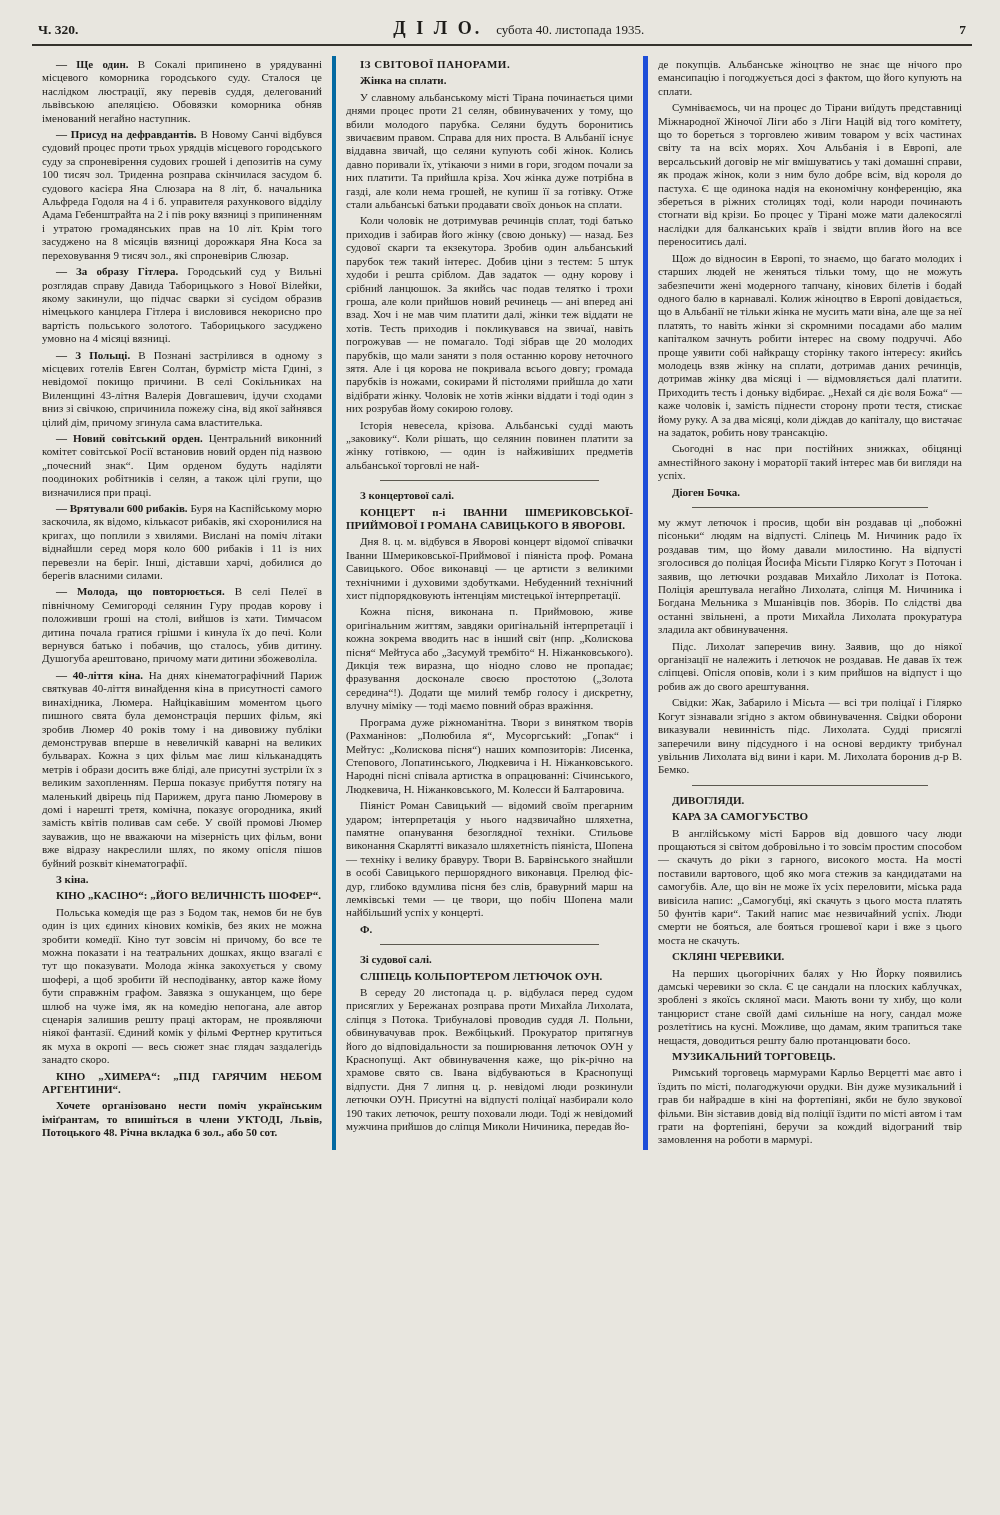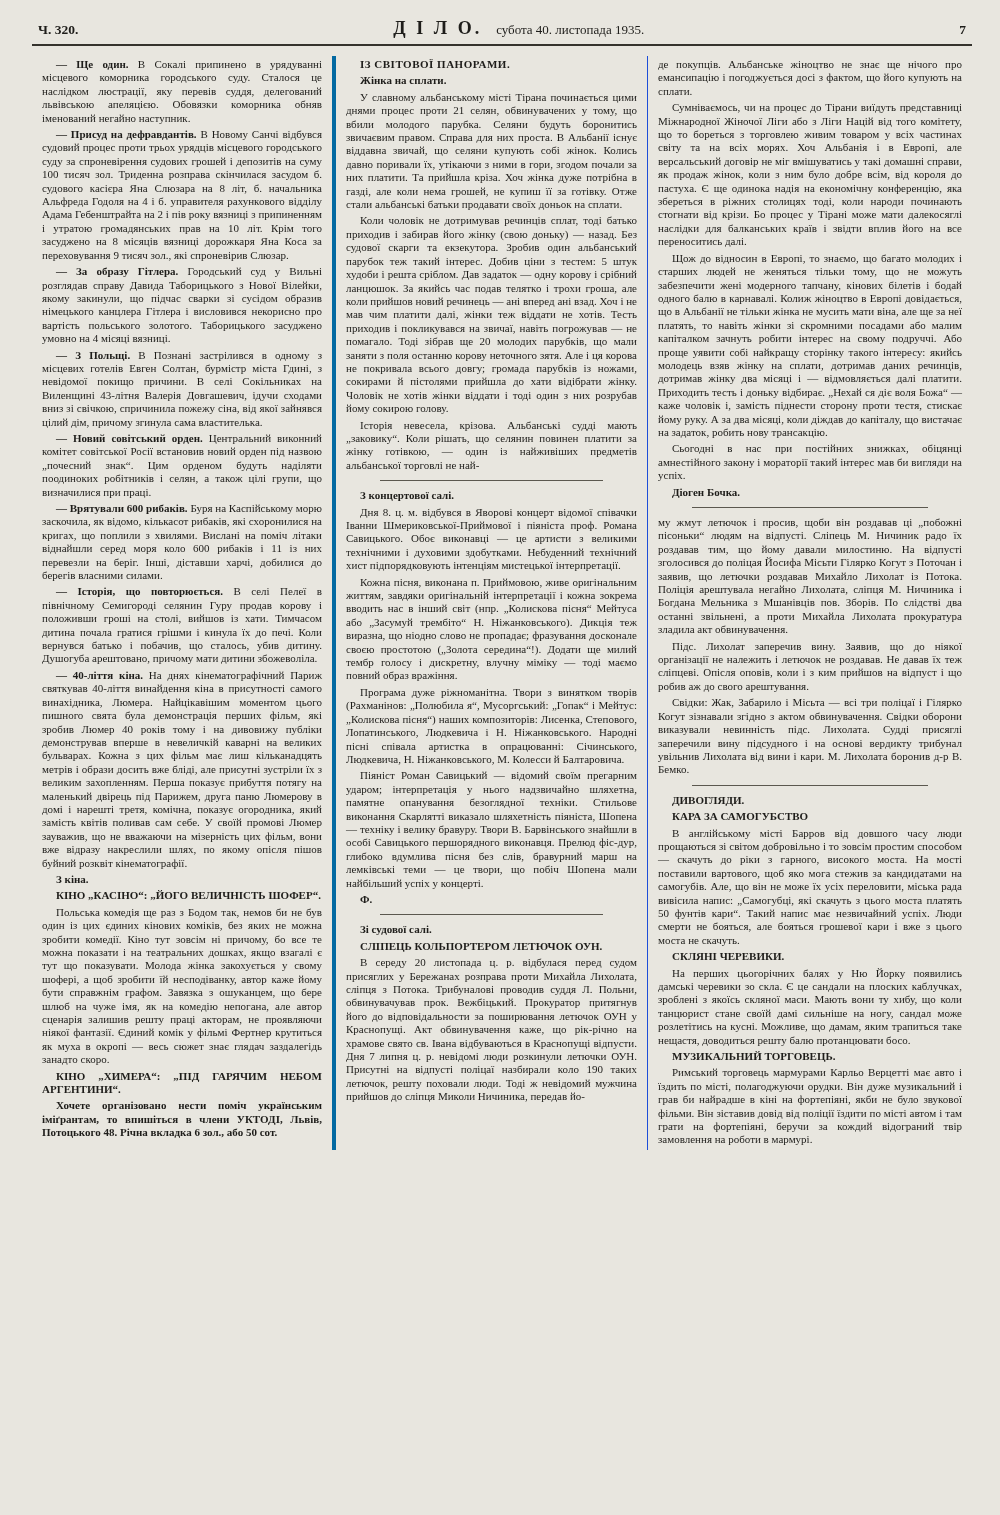--- a/index.html
+++ b/index.html
@@ -10,21 +10,21 @@
   }
   .page{box-sizing:border-box;width:1000px;height:1515px;padding:18px 28px 16px 32px;}
   .header{display:flex;justify-content:space-between;align-items:baseline;padding:0 6px 5px 6px;}
   .issue,.pageno{font-weight:bold;font-size:13.5px;}
   .masthead-title{font-weight:bold;font-size:18px;letter-spacing:3px;margin-right:10px;}
   .masthead-date{font-size:13px;}
   .header-rule{border:0;border-top:2px solid #35332d;margin:0 0 10px 0;}
   .columns{display:flex;align-items:stretch;}
   .col{box-sizing:border-box;padding:2px 10px 0 10px;}
   .col1{width:304px;border-right:4px solid #0369a1;}
-  .col2{width:312px;border-right:1px solid #1d4ed8;}
+  .col2{width:312px;border-right:5px solid #1d4ed8;}
   .col3{flex:1;}
   p.blk{margin:0 0 3px 0;font-size:11px;line-height:1.22;text-align:justify;text-indent:14px;}
   p.noindent{text-indent:0;}
   .brief b{font-weight:bold;}
   .kicker{text-align:center;font-weight:bold;font-size:13px;letter-spacing:.5px;text-indent:0;margin:0 0 7px 0;}
   .headline{text-align:center;font-weight:bold;font-size:22px;text-indent:0;margin:0 0 9px 0;line-height:1.1;}
   .section_heading{text-align:center;font-weight:bold;font-size:19px;text-indent:0;margin:9px 0 7px 0;line-height:1.1;}
   .subheading{text-align:center;font-weight:bold;font-size:11.5px;text-indent:0;margin:4px 6px 6px 6px;line-height:1.25;}
   .signature{text-align:right;font-weight:bold;text-indent:0;margin:2px 8px 5px 0;}
   .notice{font-weight:bold;font-size:11.5px;margin-top:8px;}
@@ -46,36 +46,37 @@
   <hr class="header-rule">
 
   <div class="columns">
     <div class="col col1">
         <p class="blk brief"><b>— Ще один. </b>В Сокалі припинено в урядуванні місцевого коморника городського суду. Сталося це наслідком люстрації, яку перевів суддя, делегований львівською апеляцією. Обовязки коморника обняв іменований негайно наступник.</p>
         <p class="blk brief"><b>— Присуд на дефравдантів. </b>В Новому Санчі відбувся судовий процес проти трьох урядців місцевого городського суду за спроневірення судових грошей і депозитів на суму 100 тисяч зол. Триденна розправа скінчилася засудом б. судового касієра Яна Слюзара на 8 літ, б. начальника Альфреда Годоля на 4 і б. управителя рахункового відділу Адама Гебенштрайта на 2 і пів року вязниці з припиненням і утратою громадянських прав на 10 літ. Крім того засуджено на 8 місяців вязниці дорожкаря Яна Коса за переховування 9 тисяч зол., які спроневірив Слюзар.</p>
         <p class="blk brief"><b>— За образу Гітлера. </b>Городський суд у Вильні розглядав справу Давида Таборицького з Нової Вілейки, якому закинули, що підчас сварки зі сусідом образив німецького канцлера Гітлера і висловився некорисно про вартість польського золотого. Таборицького засуджено умовно на 4 місяці вязниці.</p>
         <p class="blk brief"><b>— З Польщі. </b>В Познані застрілився в одному з місцевих готелів Евген Солтан, бурмістр міста Гдині, з невідомої покищо причини. В селі Сокільниках на Виленщині 43-літня Валерія Довгашевич, ідучи сходами вниз зі свічкою, спричинила пожежу сіна, від якої зайнявся цілий дім, причому згинула сама властителька.</p>
         <p class="blk brief"><b>— Новий совітський орден. </b>Центральний виконний комітет совітської Росії встановив новий орден під назвою „почесний знак“. Цим орденом будуть наділяти поодиноких робітників і селян, а також цілі групи, що визначилися при праці.</p>
         <p class="blk brief"><b>— Врятували 600 рибаків. </b>Буря на Каспійському морю заскочила, як відомо, кількасот рибаків, які схоронилися на кригах, що поплили з хвилями. Вислані на поміч літаки віднайшли серед моря коло 600 рибаків і 11 із них перевезли на беріг. Інші, діставши харчі, добилися до берегів власними силами.</p>
-        <p class="blk brief"><b>— Історія, що повторюється. </b>В селі Пелеї в північному Семигороді селянин Гуру продав корову і положивши гроші на столі, вийшов із хати. Тимчасом дитина почала гратися грішми і кинула їх до печі. Коли вернувся батько і побачив, що сталось, убив дитину. Душогуба арештовано, причому мати дитини збожеволіла.</p>
+        <p class="blk brief"><b>— Молода, що повторюється. </b>В селі Пелеї в північному Семигороді селянин Гуру продав корову і положивши гроші на столі, вийшов із хати. Тимчасом дитина почала гратися грішми і кинула їх до печі. Коли вернувся батько і побачив, що сталось, убив дитину. Душогуба арештовано, причому мати дитини збожеволіла.</p>
         <p class="blk brief"><b>— 40-ліття кіна. </b>На днях кінематографічний Париж святкував 40-ліття винайдення кіна в присутності самого винахідника, Люмера. Найцікавішим моментом цього пишного свята була демонстрація перших фільм, які зробив Люмер 40 років тому і на дивовижу публіки демонстрував вперше в невеличкій каварні на великих бульварах. Кожна з цих фільм має лиш кільканадцять метрів і образи досить вже бліді, але присутні зустріли їх з великим захопленням. Перша показує прибуття потягу на маленький двірець під Парижем, друга паню Люмерову в домі і нарешті третя, комічна, показує огородника, який замість квітів поливав сам себе. У своїй промові Люмер зауважив, що не вважаючи на мізерність цих фільм, вони вже відразу накреслили шлях, по якому опісля пішов буйний розквіт кінематографії.</p>
         <p class="blk section_heading">З кіна.</p>
         <p class="blk subheading">КІНО „КАСІНО“: „ЙОГО ВЕЛИЧНІСТЬ ШОФЕР“.</p>
         <p class="blk paragraph">Польська комедія ще раз з Бодом так, немов би не був один із цих єдиних кінових коміків, без яких не можна зробити комедії. Кіно тут зовсім ні причому, бо все те можна показати і на театральних дошках, якщо взагалі є тут що показувати. Молода жінка закохується у свому шофері, а щоб зробити їй несподіванку, автор каже йому бути справжнім графом. Завязка з ошуканцем, що бере шлюб на чуже імя, як на комедію непогана, але автор сценарія залишив решту праці акторам, не проявляючи ніякої фантазії. Єдиний комік у фільмі Фертнер крутиться як муха в окропі — весь сюжет знає глядач заздалегідь занадто скоро.</p>
         <p class="blk subheading">КІНО „ХИМЕРА“: „ПІД ГАРЯЧИМ НЕБОМ АРГЕНТИНИ“.</p>
         <p class="blk notice">Хочете організовано нести поміч українським іміґрантам, то впишіться в члени УКТОДІ, Львів, Потоцького 48. Річна вкладка 6 зол., або 50 сот.</p>
       </div>
     <div class="col col2">
         <p class="blk kicker">ІЗ СВІТОВОЇ ПАНОРАМИ.</p>
         <p class="blk headline">Жінка на сплати.</p>
         <p class="blk paragraph">У славному альбанському місті Тірана починається цими днями процес проти 21 селян, обвинувачених у тому, що вбили молодого парубка. Селяни будуть боронитись звичаєвим правом. Справа для них проста. В Альбанії існує віддавна звичай, що селяни купують собі жінок. Колись давно поривали їх, утікаючи з ними в гори, згодом почали за них платити. Та прийшла кріза. Хоч жінка дуже потрібна в газді, але коли нема грошей, не купиш її за готівку. Отже стали альбанські батьки продавати своїх доньок на сплати.</p>
         <p class="blk paragraph">Коли чоловік не дотримував речинців сплат, тоді батько приходив і забирав його жінку (свою доньку) — назад. Без судової скарги та екзекутора. Зробив один альбанський парубок теж такий інтерес. Добив ціни з тестем: 5 штук худоби і решта сріблом. Дав задаток — одну корову і срібний ланцюшок. За якийсь час подав телятко і трохи гроша, але коли прийшов новий речинець — ані вперед ані взад. Хоч і не мав чим платити далі, жінки теж віддати не хотів. Тесть приходив і покликувався на звичаї, навіть погрожував — не помагало. Тоді зібрав ще 20 молодих парубків, що мали заняти з поля останню корову неточного зятя. Але і ця корова не покривала всього довгу; громада парубків із ножами, сокирами й пістолями прийшла до хати відібрати жінку. Чоловік не хотів жінки віддати і тоді один з них розрубав йому сокирою голову.</p>
         <p class="blk paragraph">Історія невесела, крізова. Альбанські судді мають „заковику“. Коли рішать, що селянин повинен платити за жінку готівкою, — один із найживіших предметів альбанської торговлі не най-</p>
         <div class="rule"></div>
         <p class="blk section_heading">З концертової салі.</p>
+        <p class="blk subheading">КОНЦЕРТ п-і ІВАННИ ШМЕРИКОВСЬКОЇ-ПРИЙМОВОЇ І РОМАНА САВИЦЬКОГО В ЯВОРОВІ.</p>
         <p class="blk paragraph">Дня 8. ц. м. відбувся в Яворові концерт відомої співачки Іванни Шмериковської-Приймової і піяніста проф. Романа Савицького. Обоє виконавці — це артисти з великими технічними і духовими здобутками. Небуденний технічний хист підпорядковують інтенціям мистецької інтерпретації.</p>
         <p class="blk paragraph">Кожна пісня, виконана п. Приймовою, живе оригінальним життям, завдяки оригінальній інтерпретації і кожна зокрема вводить нас в інший світ (нпр. „Колискова пісня“ Мейтуса або „Засумуй трембіто“ Н. Ніжанковського). Дикція теж виразна, що ніодно слово не пропадає; фразування досконале своєю простотою („Золота середина“!). Додати ще милий тембр голосу і дискретну, влучну міміку — тоді маємо повний образ вражіння.</p>
         <p class="blk paragraph">Програма дуже ріжноманітна. Твори з винятком творів (Рахманінов: „Полюбила я“, Мусоргський: „Гопак“ і Мейтус: „Колискова пісня“) наших композиторів: Лисенка, Степового, Лопатинського, Людкевича і Н. Ніжанковського. Народні пісні співала артистка в опрацюванні: Січинського, Людкевича, Н. Ніжанковського, М. Колесси й Балтаровича.</p>
         <p class="blk paragraph">Піяніст Роман Савицький — відомий своїм прегарним ударом; інтерпретація у нього надзвичайно шляхетна, памятне опанування безоглядної техніки. Стильове виконання Скарлятті виказало шляхетність піяніста, Шопена — техніку і велику бравуру. Твори В. Барвінського знайшли в особі Савицького першорядного виконавця. Прелюд фіс-дур, глибоко вдумлива пісня без слів, бравурний марш на лемківські теми — це твори, що побіч Шопена мали найбільший успіх у концерті.</p>
         <p class="blk signature">Ф.</p>
         <div class="rule"></div>
         <p class="blk section_heading">Зі судової салі.</p>
         <p class="blk subheading">СЛІПЕЦЬ КОЛЬПОРТЕРОМ ЛЕТЮЧОК ОУН.</p>
         <p class="blk paragraph">В середу 20 листопада ц. р. відбулася перед судом присяглих у Бережанах розправа проти Михайла Лихолата, сліпця з Потока. Трибуналові проводив суддя Л. Польни, обвинувачував прок. Вежбіцький. Прокуратор притягнув його до відповідальности за поширювання летючок ОУН у Краснопущі. Акт обвинувачення каже, що рік-річно на храмове свято св. Івана відбуваються в Краснопущі відпусти. Дня 7 липня ц. р. невідомі люди розкинули летючки ОУН. Присутні на відпусті поліцаї назбирали коло 190 таких летючок, решту поховали люди. Тоді ж невідомий мужчина прийшов до сліпця Миколи Ничиника, передав йо-</p>
       </div>

